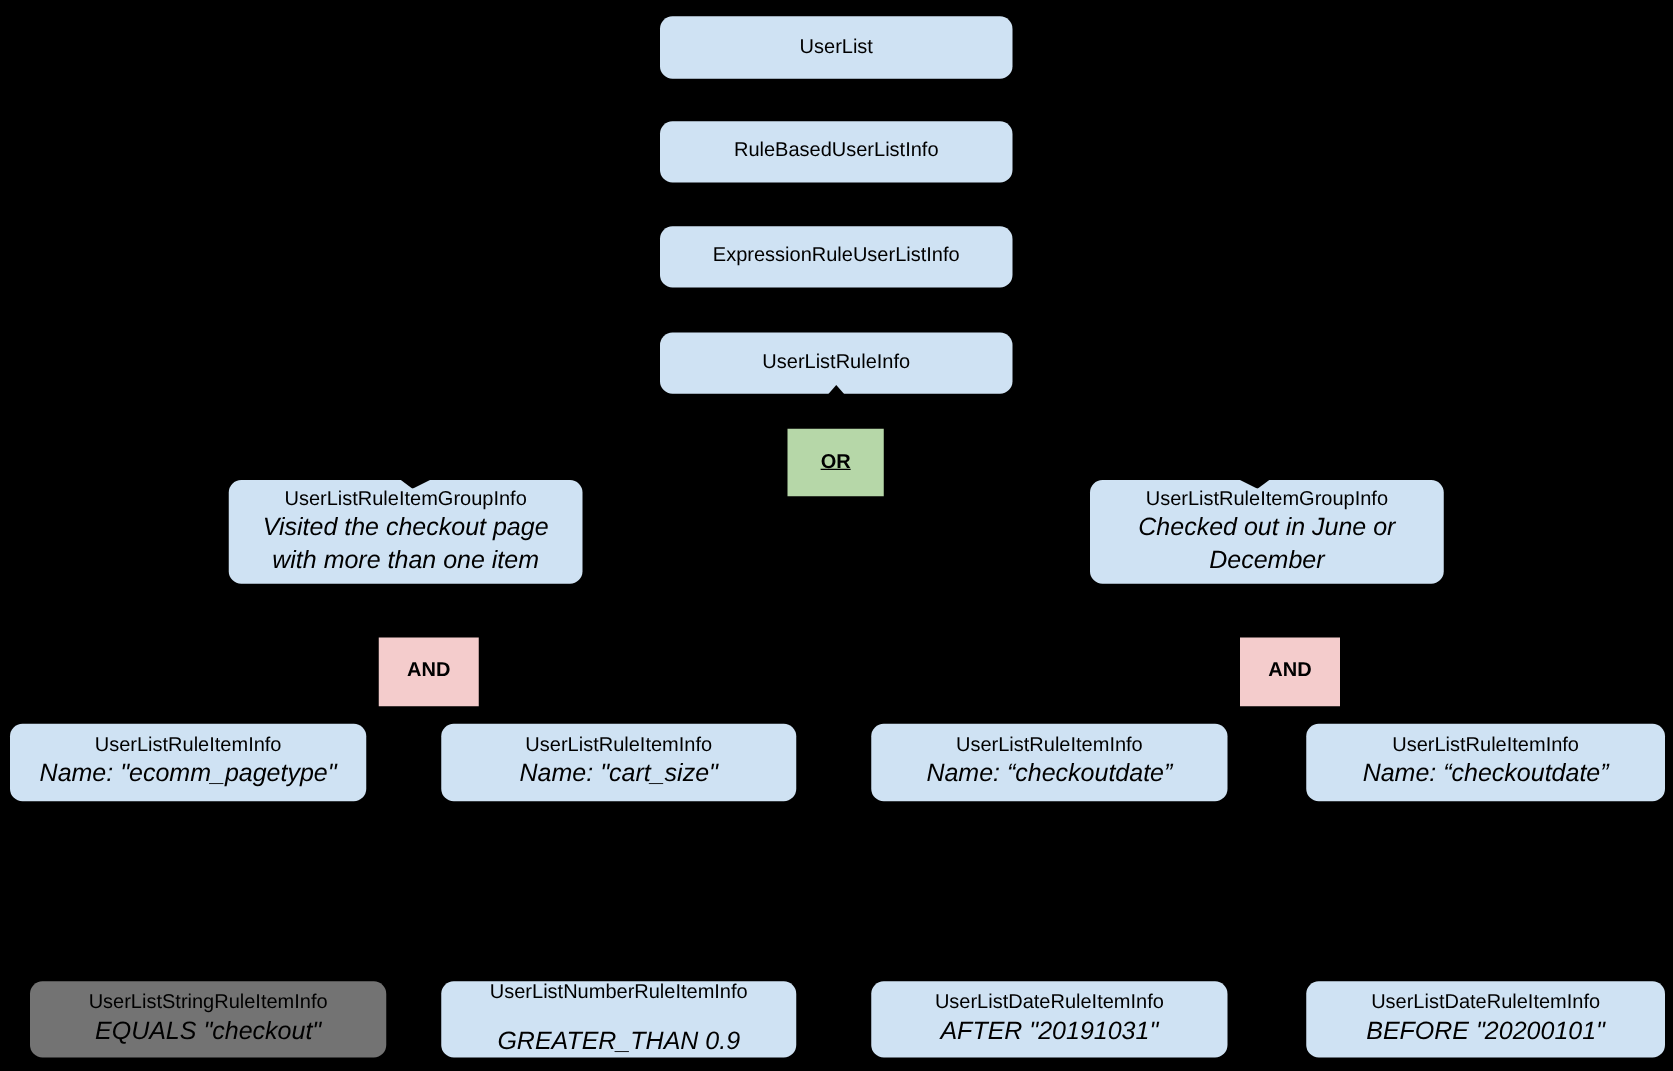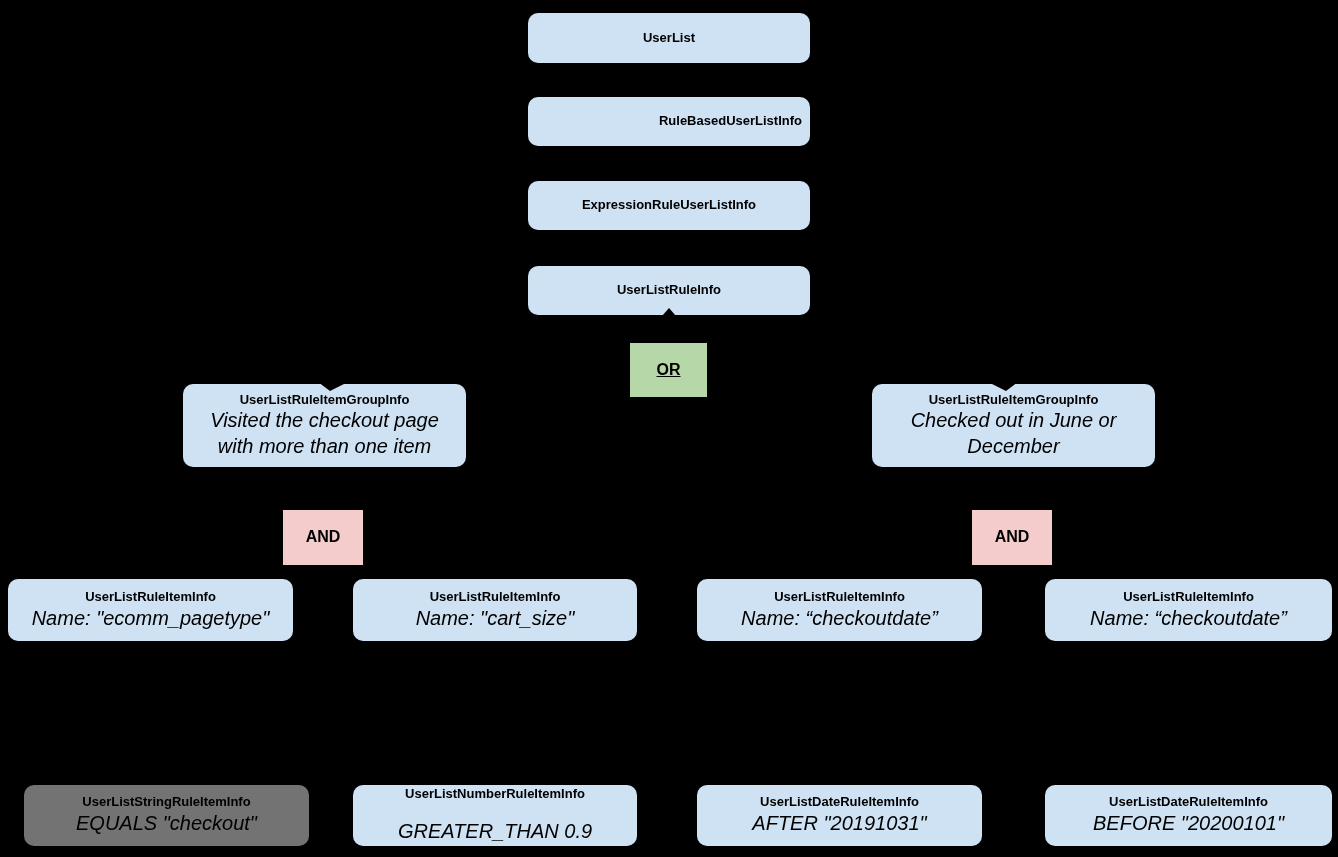--- a/index.html
+++ b/index.html
@@ -28,24 +28,24 @@
     line-height: 1.28;
   }
   .class-box {
     background: #cfe2f3;
     border-radius: 10px;
   }
   .op-box {
     border-radius: 0;
   }
   .or-box  { background: #b6d7a8; }
-  .and-box { background: #f4cccc; }
+  .and-box { background: #f4cccc; margin-left: 20px; }
   .title {
-    font-weight: 700;
-    font-size: 13px;
+    font-weight: 400;
+    font-size: 16px;
   }
   .subtitle {
     font-style: italic;
     font-size: 20px;
   }
   .op-label {
     font-weight: 700;
     font-size: 16px;
   }
   .arrow-notch {
@@ -59,21 +59,21 @@
 </style>
 </head>
 <body>
 
 <div id="canvas" style="background: rgb(0, 0, 0);">
 
   <div class="node class-box" style="left: 528px; top: 13px; width: 282px; height: 50px; background: rgb(207, 226, 243);">
     <div class="title">UserList</div>
   </div>
 
-  <div class="node class-box" style="left: 528px; top: 97px; width: 282px; height: 49px; background: rgb(207, 226, 243); align-items: flex-end;">
+  <div class="node class-box" style="left: 528px; top: 97px; width: 282px; height: 49px; background: rgb(207, 226, 243);">
     <div class="title">RuleBasedUserListInfo</div>
   </div>
 
   <div class="node class-box" style="left: 528px; top: 266px; width: 282px; height: 49px; background: rgb(207, 226, 243);">
     <div class="title">UserListRuleInfo</div>
   </div>
 
   <div class="node class-box" style="left: 528px; top: 181px; width: 282px; height: 49px; background: rgb(207, 226, 243);">
     <div class="title">ExpressionRuleUserListInfo</div>
   </div>

